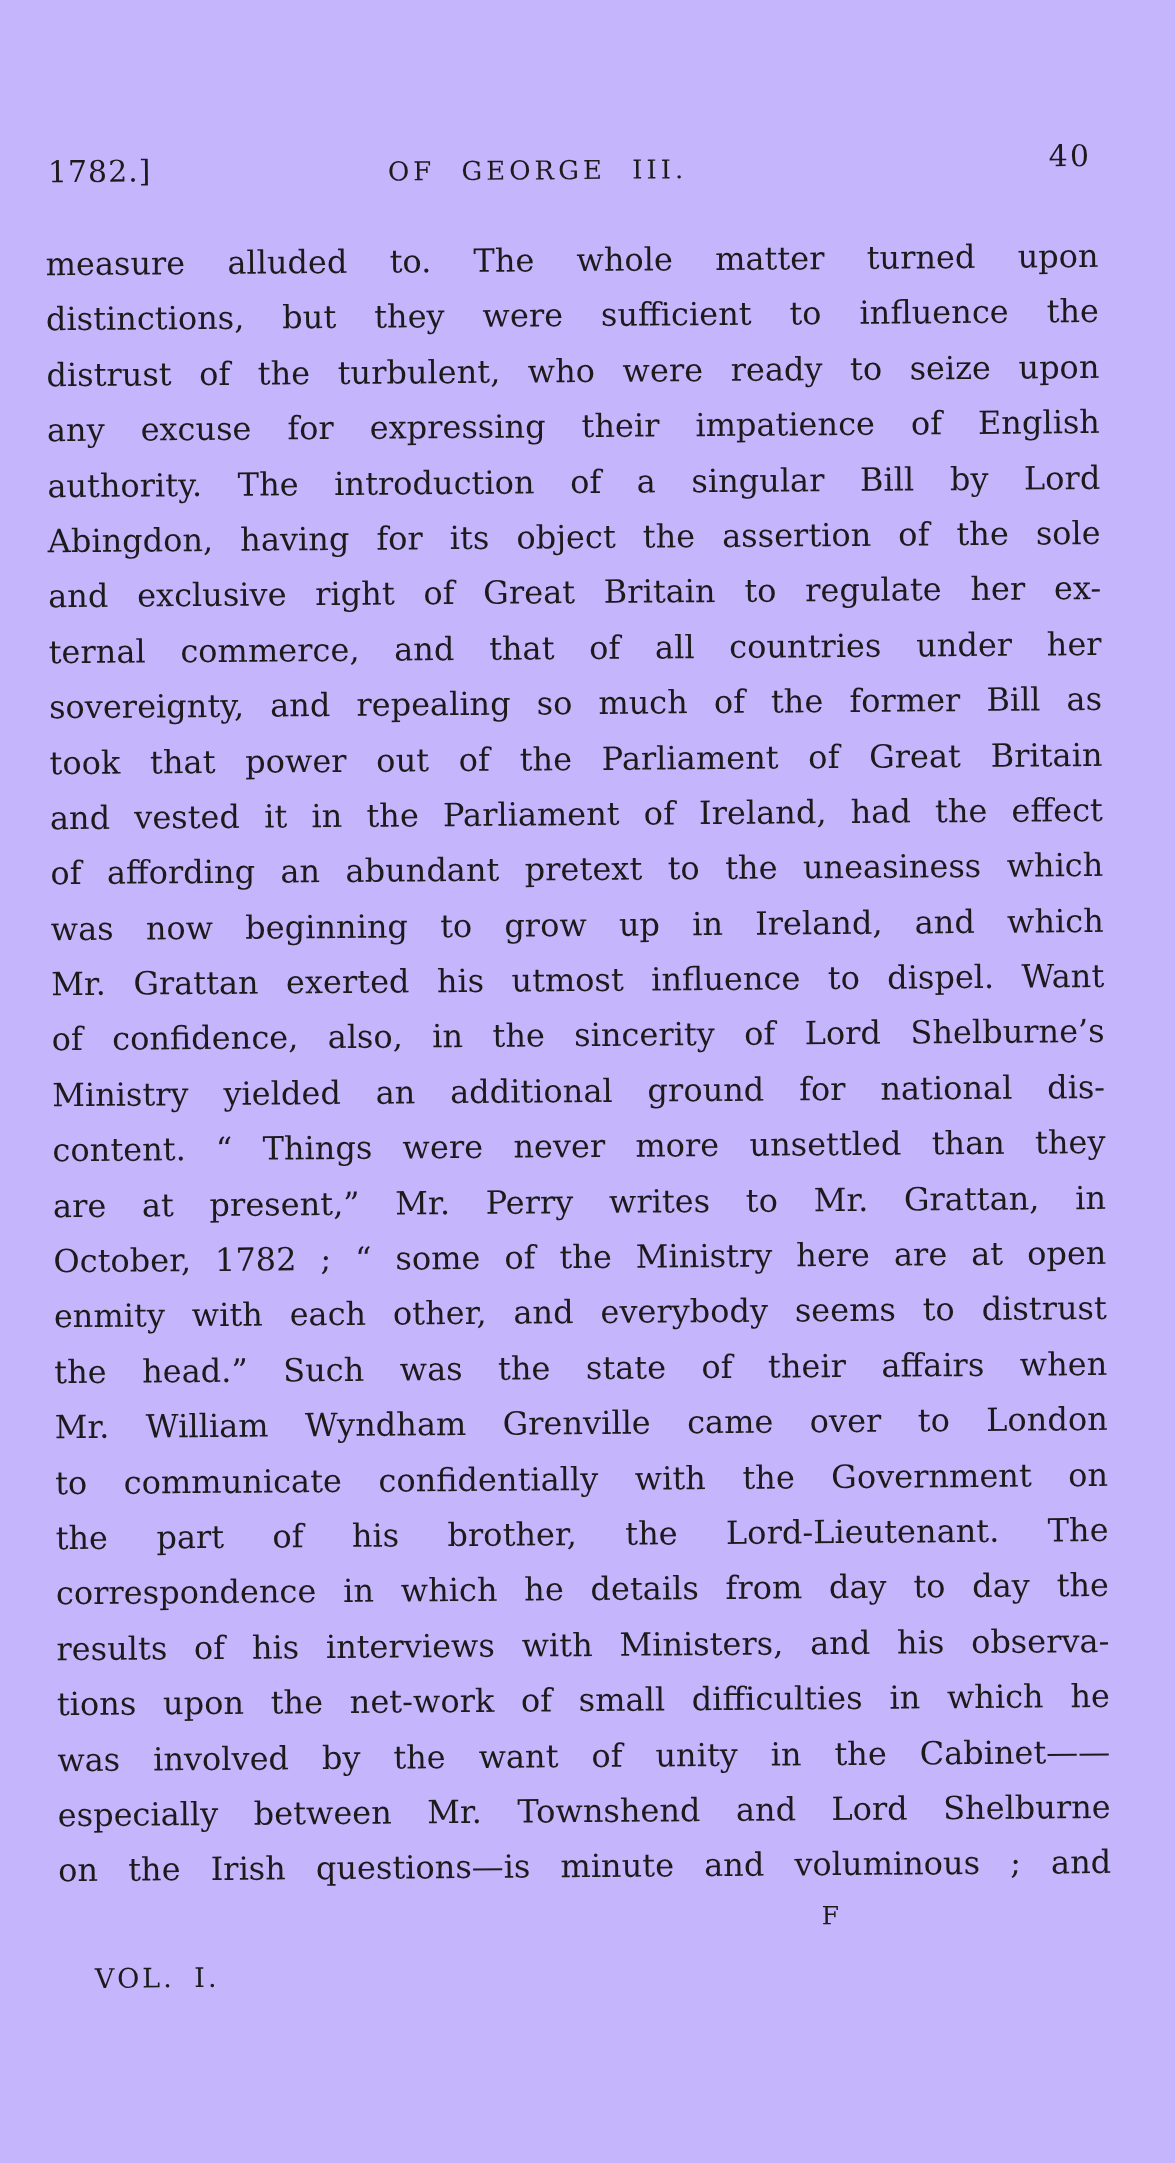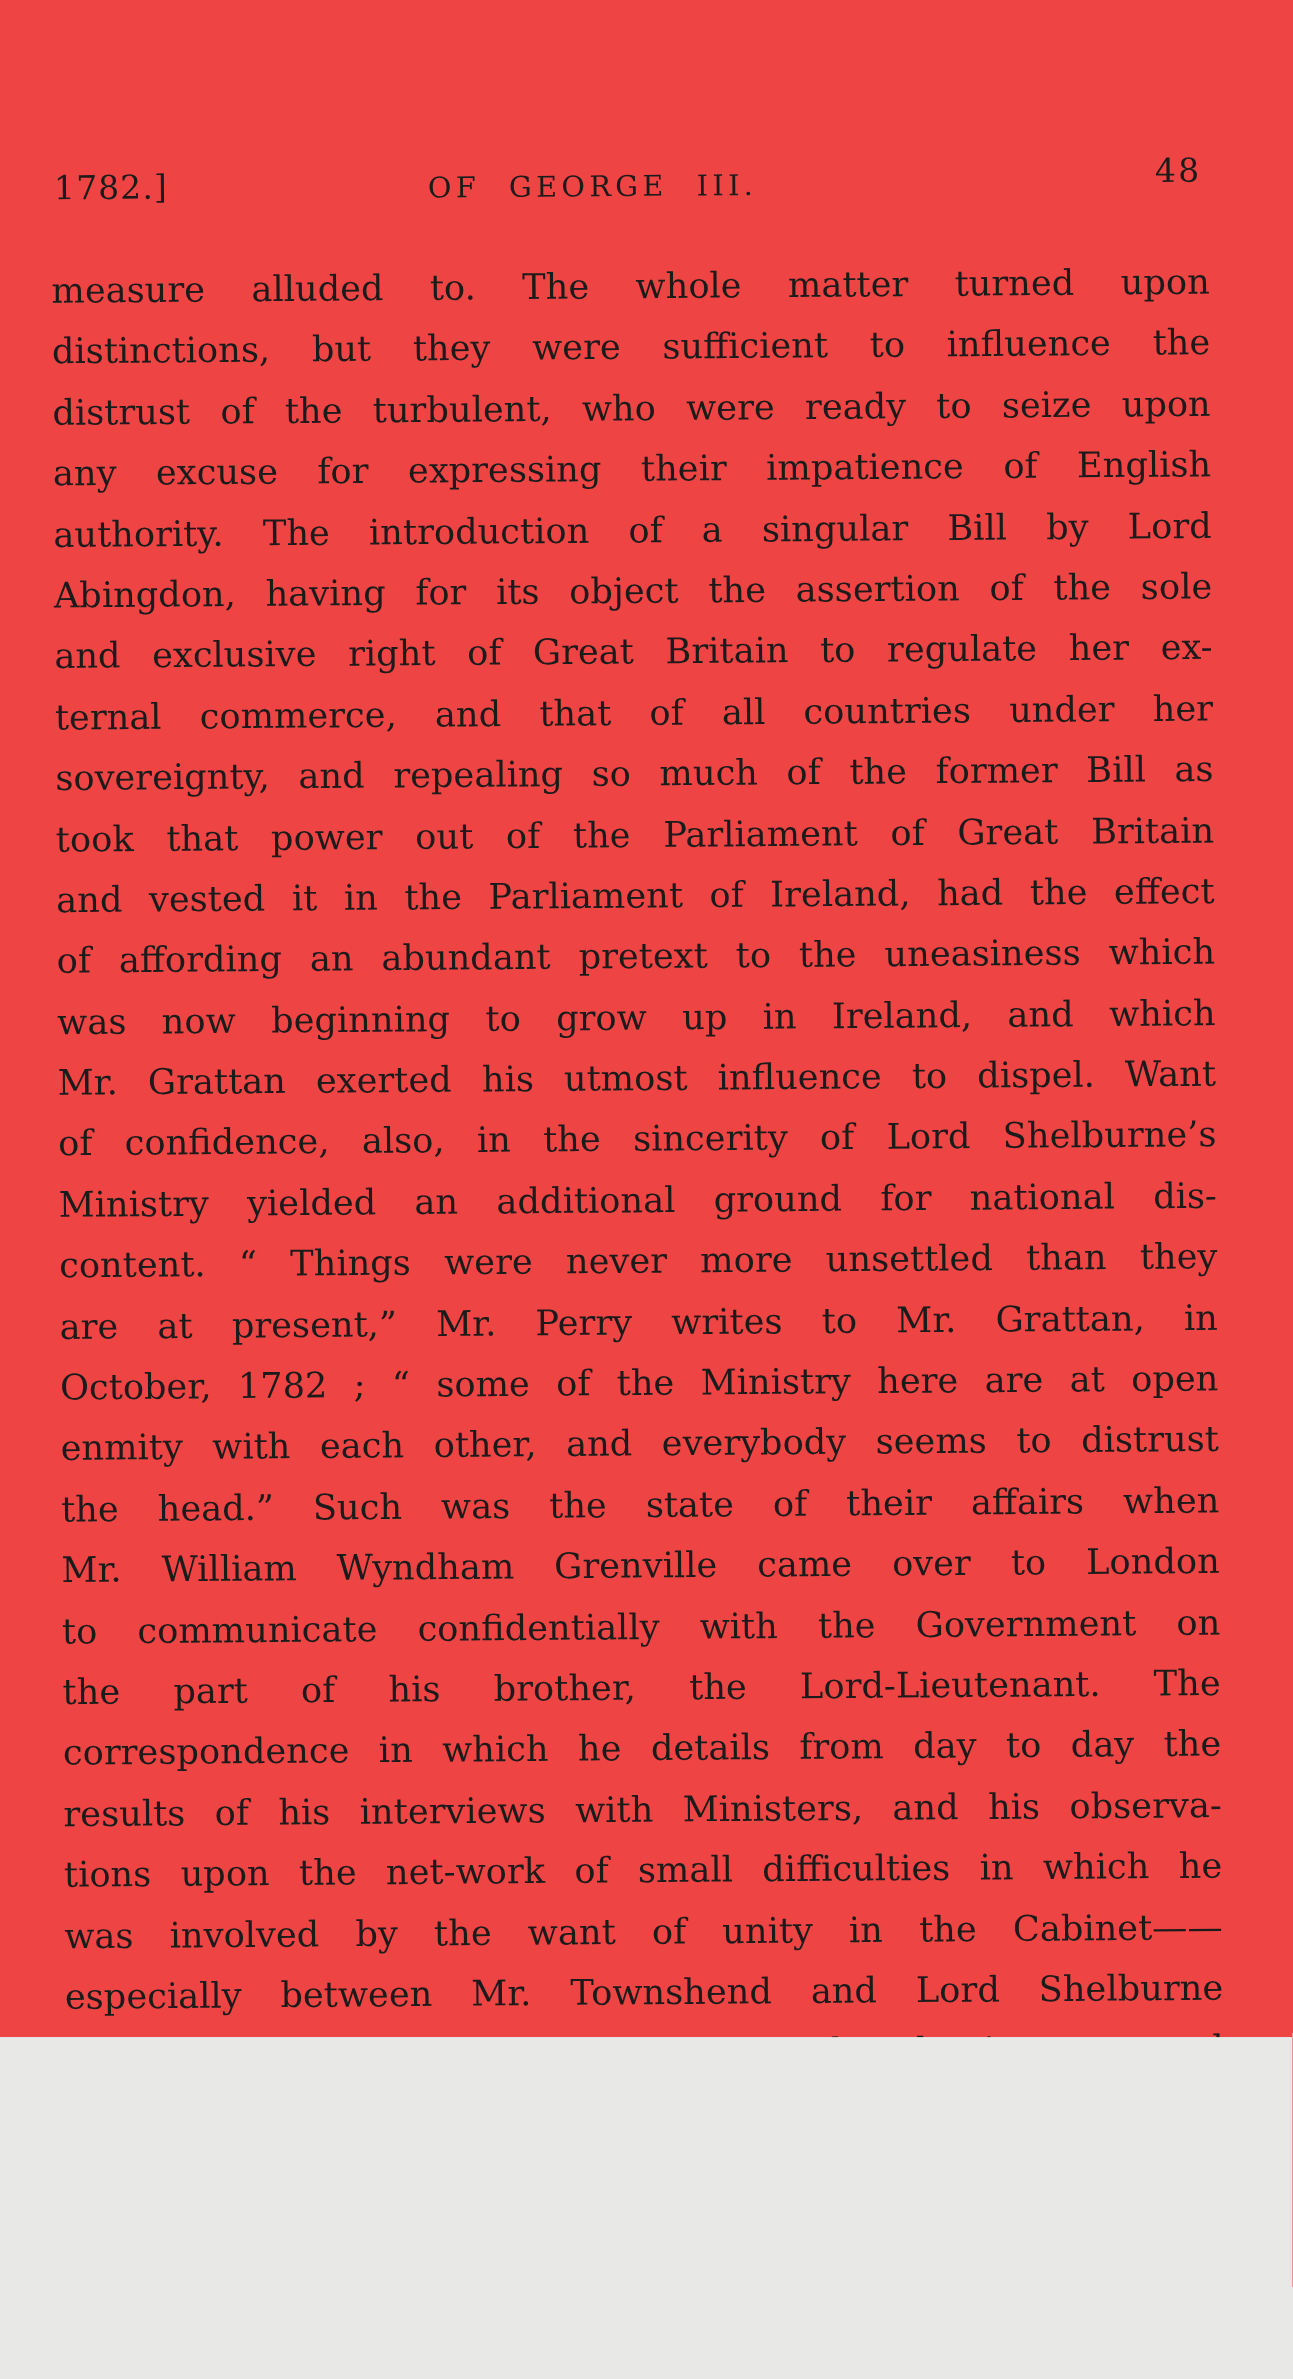--- a/index.html
+++ b/index.html
@@ -3,23 +3,23 @@
 <meta charset="utf-8">
 <style>
   html, body {
     margin: 0;
     padding: 0;
     background: #e8e8e6;
   }
   .page {
     position: relative;
     width: 1175px;
-    height: 1852px;
+    height: 2163px;
     margin: 0 auto;
-    background: #ef4444;
+    background: #c4b5fd;
     overflow: hidden;
     font-family: "DejaVu Serif", "Liberation Serif", serif;
     color: #1b1b1b;
   }
   .content {
     position: absolute;
     inset: 0;
     transform: rotate(-0.45deg);
     transform-origin: 50% 50%;
   }
@@ -79,21 +79,21 @@
   }
 </style>
 </head>
 <body>
 
 <div class="page">
   <div class="content">
 
     <div class="hdr-year">1782.]</div>
     <div class="hdr-title">OF GEORGE III.</div>
-    <div class="hdr-pagenum">48</div>
+    <div class="hdr-pagenum">40</div>
 
     <div class="body-block">
       <div class="line">measure alluded to.  The whole matter turned upon</div>
       <div class="line">distinctions, but they were sufficient to influence the</div>
       <div class="line">distrust of the turbulent, who were ready to seize upon</div>
       <div class="line">any excuse for expressing their impatience of English</div>
       <div class="line">authority.  The introduction of a singular Bill by Lord</div>
       <div class="line">Abingdon, having for its object the assertion of the sole</div>
       <div class="line">and exclusive right of Great Britain to regulate her ex-</div>
       <div class="line">ternal commerce, and that of all countries under her</div>

